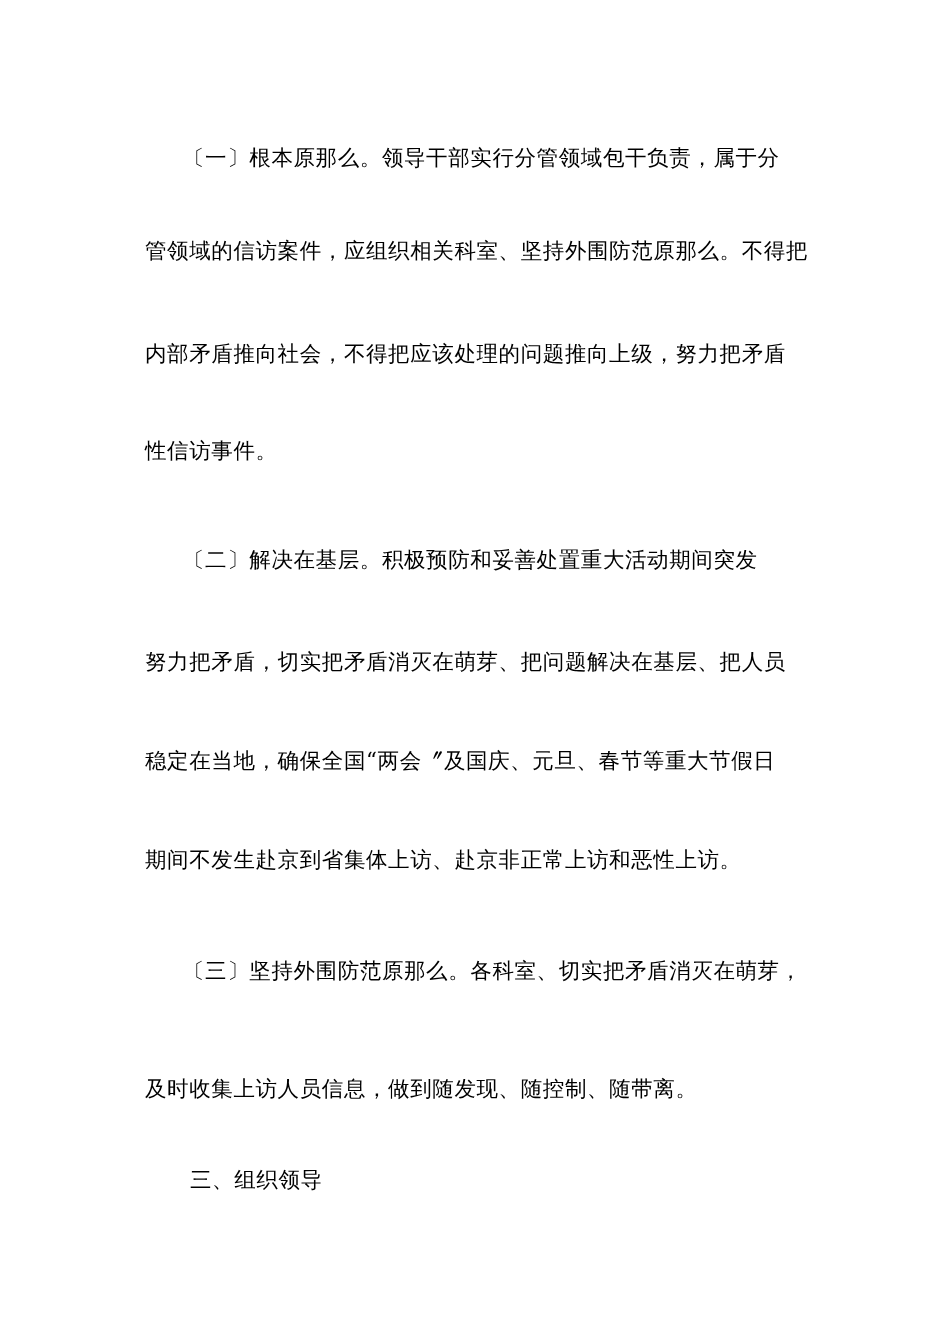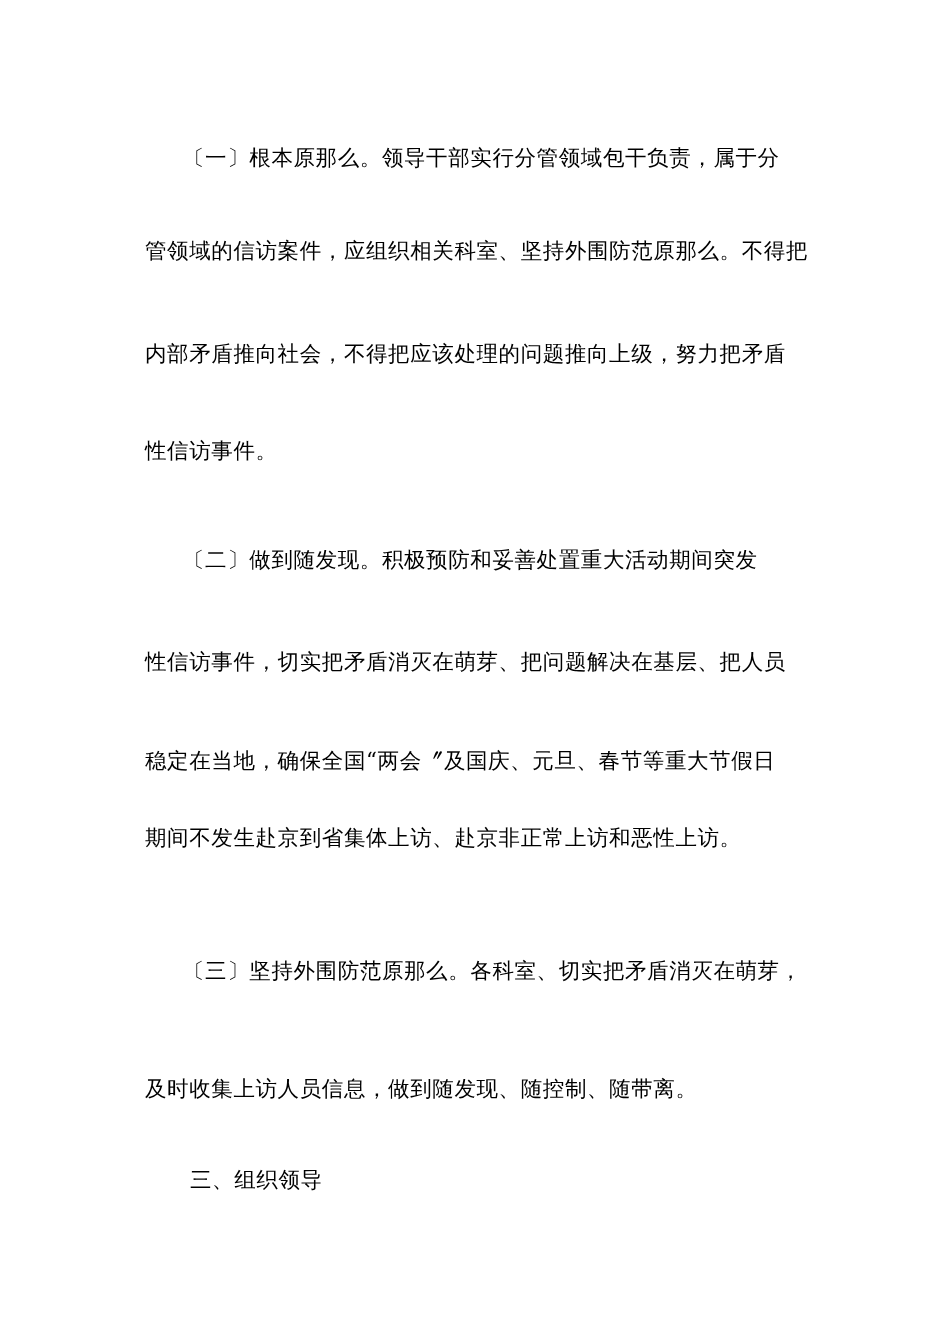--- a/index.html
+++ b/index.html
@@ -41,24 +41,24 @@
 <div class="page">
 
   <div>
     <div class="line indent" style="top:143px;">〔一〕根本原那么。领导干部实行分管领域包干负责，属于分</div>
     <div class="line" style="top:236px;">管领域的信访案件，应组织相关科室、坚持外围防范原那么。不得把</div>
     <div class="line" style="top:339px;">内部矛盾推向社会，不得把应该处理的问题推向上级，努力把矛盾</div>
     <div class="line" style="top:436px;">性信访事件。</div>
   </div>
 
   <div>
-    <div class="line indent" style="top:545px;">〔二〕做到随发现。积极预防和妥善处置重大活动期间突发</div>
-    <div class="line" style="top:647px;">性信访事件，切实把矛盾消灭在萌芽、把问题解决在基层、把人员</div>
+    <div class="line indent" style="top:545px;">〔二〕解决在基层。积极预防和妥善处置重大活动期间突发</div>
+    <div class="line" style="top:647px;">努力把矛盾，切实把矛盾消灭在萌芽、把问题解决在基层、把人员</div>
     <div class="line" style="top:746px;">稳定在当地，确保全国“两会〞及国庆、元旦、春节等重大节假日</div>
-    <div class="line" style="top:823px;">期间不发生赴京到省集体上访、赴京非正常上访和恶性上访。</div>
+    <div class="line" style="top:845px;">期间不发生赴京到省集体上访、赴京非正常上访和恶性上访。</div>
   </div>
 
   <div>
     <div class="line indent" style="top:956px;">〔三〕坚持外围防范原那么。各科室、切实把矛盾消灭在萌芽，</div>
     <div class="line" style="top:1074px;">及时收集上访人员信息，做到随发现、随控制、随带离。</div>
   </div>
 
   <div class="line heading" style="top:1165px;">三、组织领导</div>
 
 </div>

